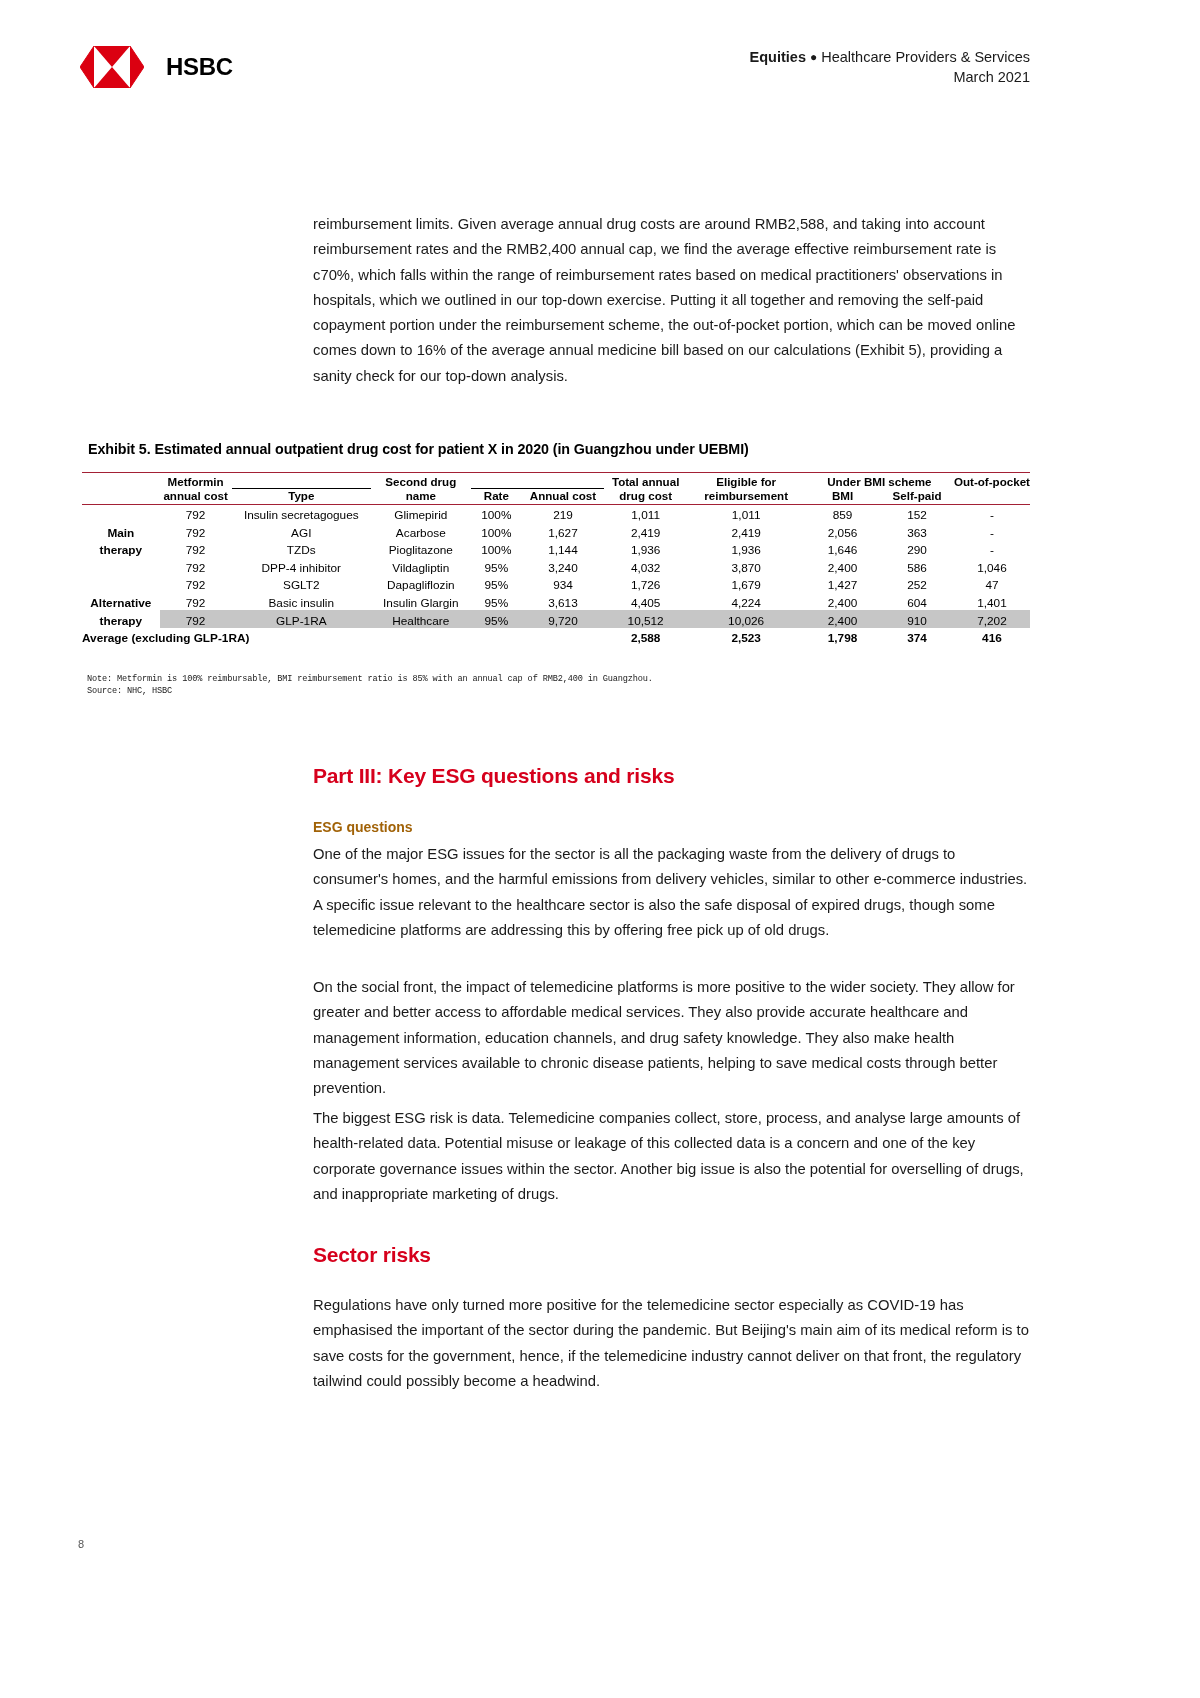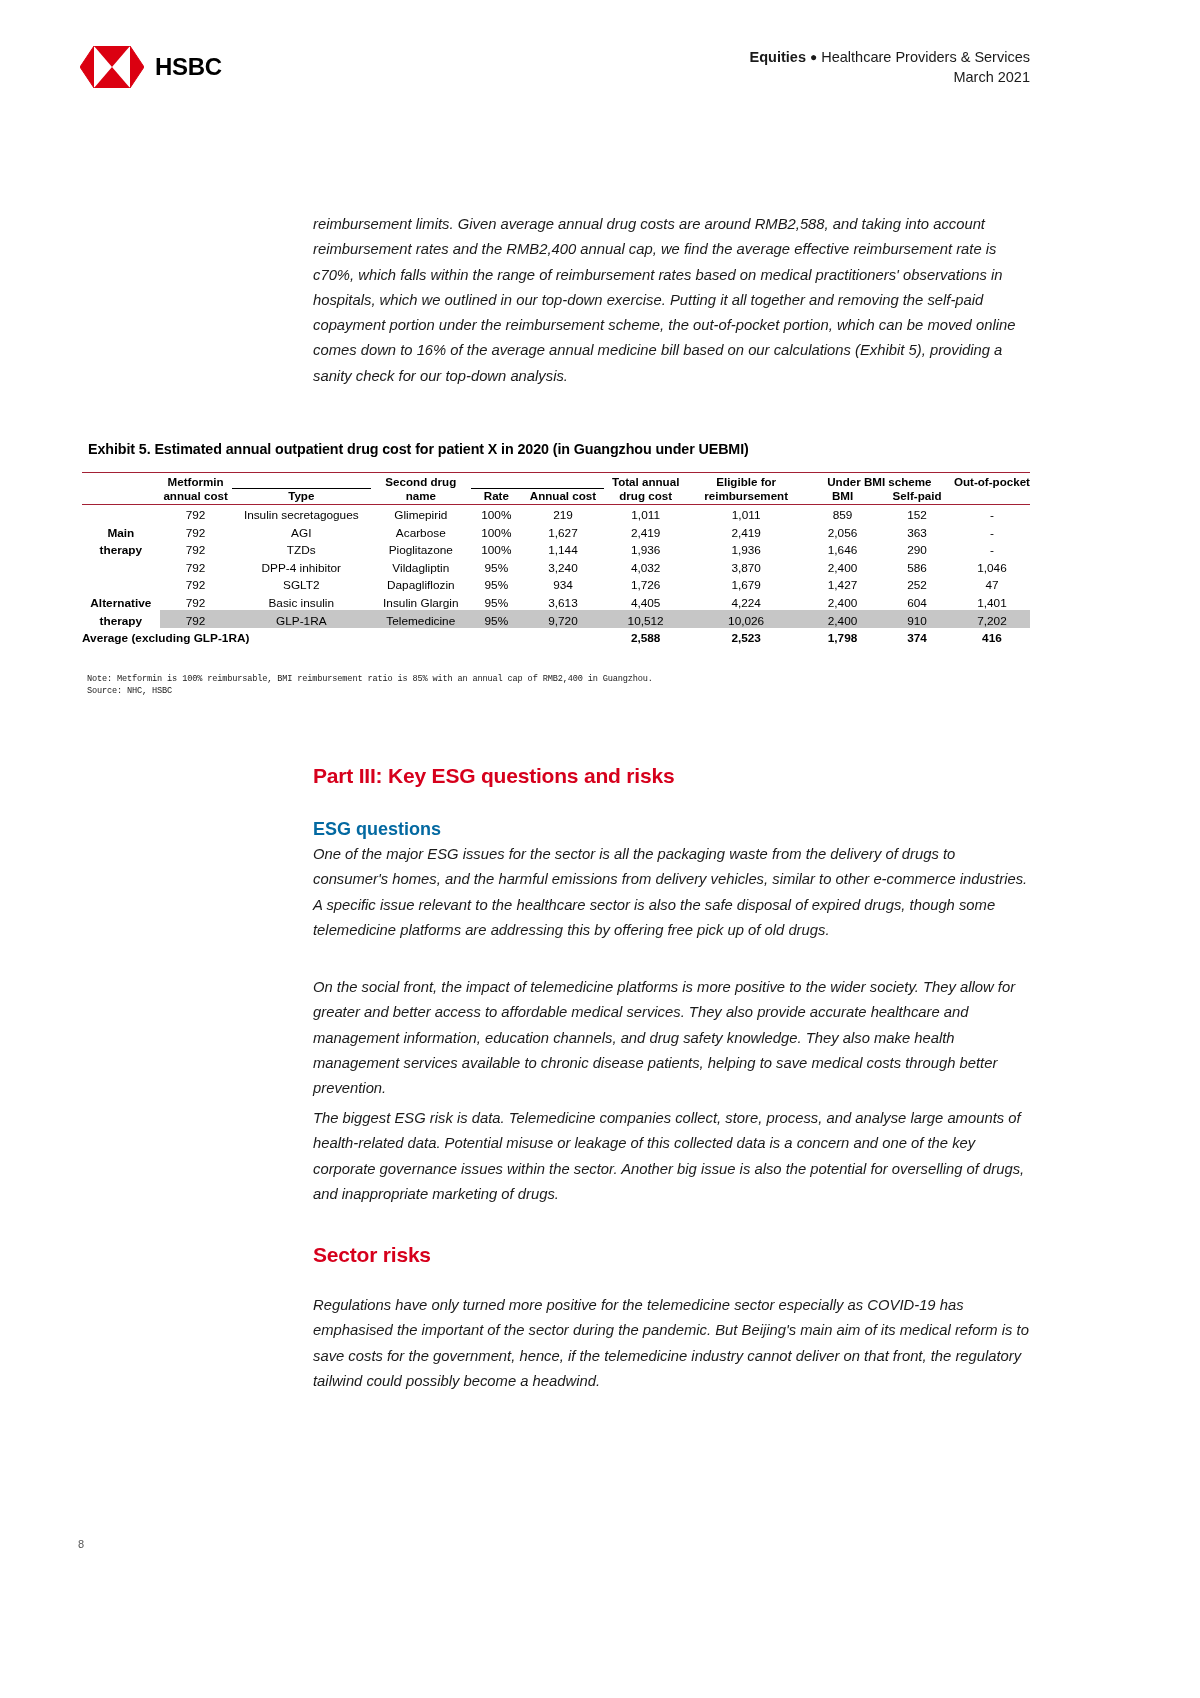--- a/index.html
+++ b/index.html
@@ -18,21 +18,21 @@
   .page-header {
     position: absolute;
     top: 38px;
     left: 80px;
     right: 170px;
     height: 62px;
     display: flex;
     align-items: flex-start;
     justify-content: space-between;
   }
-  .logo-block { display: flex; align-items: center; gap: 11px; margin-top: 8px; }
+  .logo-block { display: flex; align-items: center; gap: 22px; margin-top: 8px; }
   .hsbc-mark { width: 64px; height: 42px; display: block; }
   .hsbc-word {
     font-size: 24px;
     font-weight: bold;
     letter-spacing: -0.3px;
     color: #000;
     font-family: "Liberation Sans", sans-serif;
   }
   .header-right {
     text-align: right;
@@ -44,21 +44,20 @@
   .header-right .hdr-bold { font-weight: bold; }
   .hdr-dot { font-size: 12px; vertical-align: 1px; }
   .para {
     position: absolute;
     left: 313px;
     width: 718px;
     font-size: 14.8px;
     line-height: 25.3px;
     color: #1a1a1a;
     text-align: left;
-    font-style: italic;
   }
 
   
   .exhibit-title {
     position: absolute;
     left: 88px;
     top: 441px;
     font-size: 14.3px;
     font-weight: bold;
     color: #000;
@@ -104,23 +103,23 @@
     position: absolute;
     left: 313px;
     font-size: 21px;
     font-weight: bold;
     color: #d6001c;
     letter-spacing: -0.2px;
   }
   .sub-h {
     position: absolute;
     left: 313px;
-    font-size: 18px;
+    font-size: 14px;
     font-weight: bold;
-    color: #0369a1;
+    color: #a16207;
     text-align: center;
   }
 
   .page-num {
     position: absolute;
     left: 78px;
     top: 1538px;
     font-size: 11px;
     color: #555;
   }
@@ -270,21 +269,21 @@
         <td>4,405</td>
         <td>4,224</td>
         <td>2,400</td>
         <td>604</td>
         <td>1,401</td>
       </tr>
       <tr class="drow ">
         <td class="lab">therapy</td>
         <td class="hl">792</td>
         <td class="hl">GLP-1RA</td>
-        <td class="hl">Telemedicine</td>
+        <td class="hl">Healthcare</td>
         <td class="hl">95%</td>
         <td class="hl">9,720</td>
         <td class="hl">10,512</td>
         <td class="hl">10,026</td>
         <td class="hl">2,400</td>
         <td class="hl">910</td>
         <td class="hl">7,202</td>
       </tr>
     </tbody>
   <tfoot>

